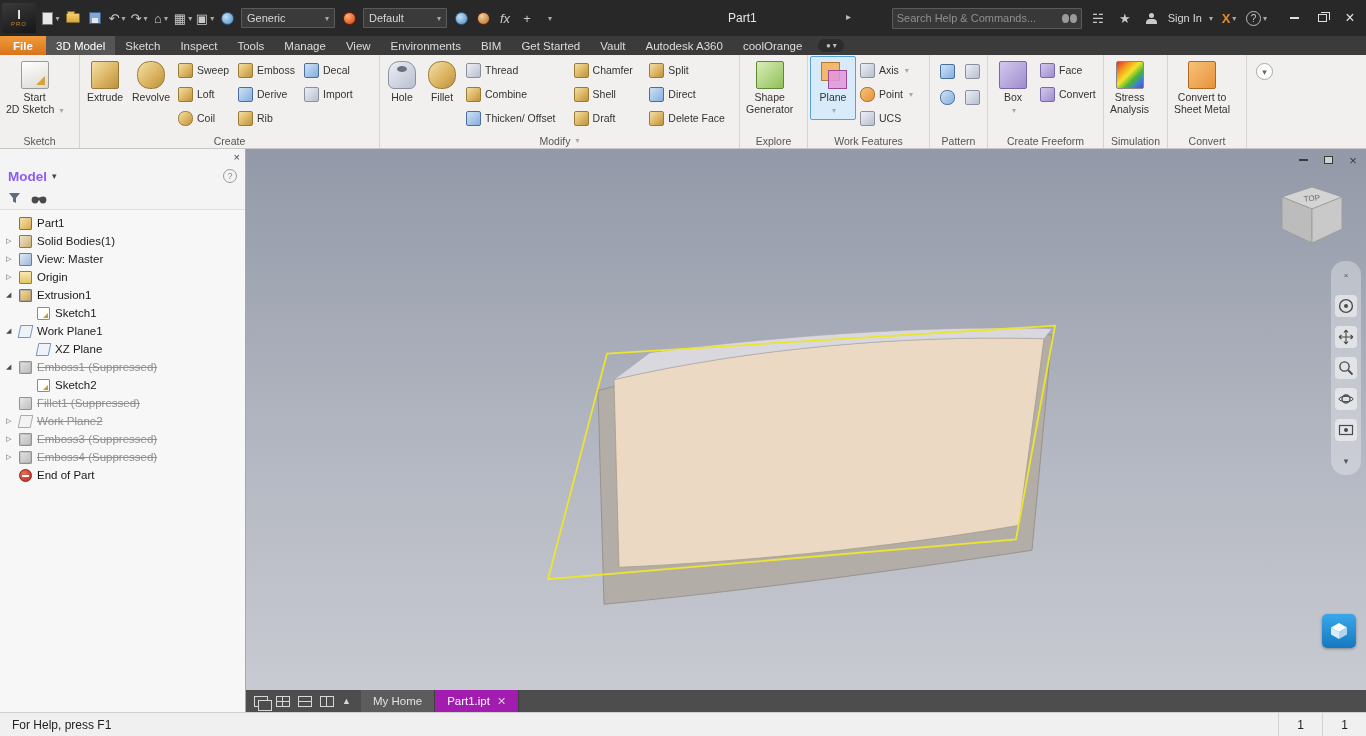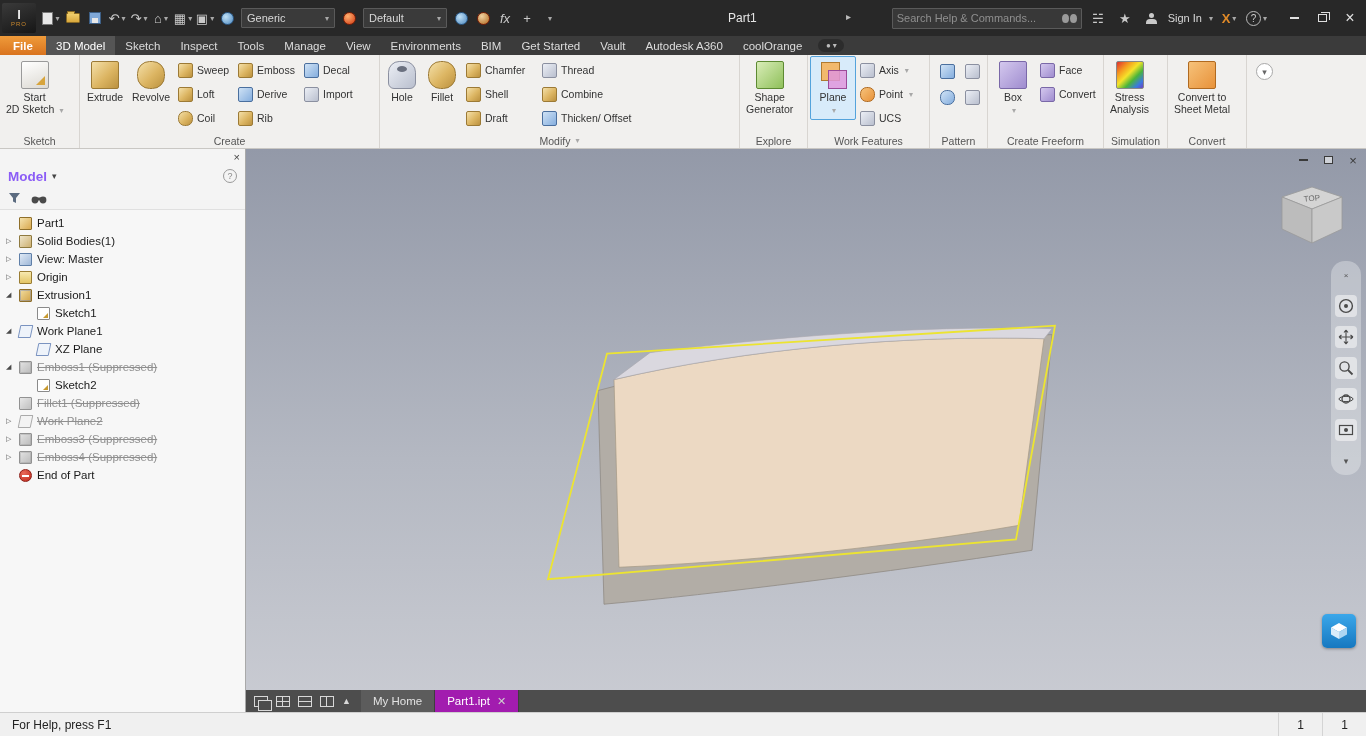--- a/index.html
+++ b/index.html
@@ -345,46 +345,60 @@
     <div class="rgroup" style="width:360px">
       <div class="rbody">
         <div class="bigbtn" style="min-width:40px">
             <span class="bi ic-hole"></span>
             <span class="blabel">Hole</span>
           </div>
         <div class="bigbtn" style="min-width:40px">
             <span class="bi ic-gold rnd"></span>
             <span class="blabel">Fillet</span>
           </div>
-        <div class="scol" style="width:76px">
-          <div class="sbtn">
-              <span class="si ic-gold"></span>
-              <span>Chamfer</span>
-            </div>
-          <div class="sbtn">
-              <span class="si ic-gold"></span>
-              <span>Shell</span>
-            </div>
-          <div class="sbtn">
-              <span class="si ic-gold"></span>
-              <span>Draft</span>
-            </div>
-        </div>
         <div class="scol" style="width:108px">
           <div class="sbtn">
               <span class="si ic-grayblue"></span>
               <span>Thread</span>
             </div>
           <div class="sbtn">
               <span class="si ic-gold"></span>
               <span>Combine</span>
             </div>
           <div class="sbtn">
               <span class="si ic-blue"></span>
               <span>Thicken/ Offset</span>
+            </div>
+        </div>
+        <div class="scol" style="width:76px">
+          <div class="sbtn">
+              <span class="si ic-gold"></span>
+              <span>Chamfer</span>
+            </div>
+          <div class="sbtn">
+              <span class="si ic-gold"></span>
+              <span>Shell</span>
+            </div>
+          <div class="sbtn">
+              <span class="si ic-gold"></span>
+              <span>Draft</span>
+            </div>
+        </div>
+        <div class="scol" style="width:92px">
+          <div class="sbtn">
+              <span class="si ic-gold"></span>
+              <span>Split</span>
+            </div>
+          <div class="sbtn">
+              <span class="si ic-blue"></span>
+              <span>Direct</span>
+            </div>
+          <div class="sbtn">
+              <span class="si ic-gold"></span>
+              <span>Delete Face</span>
             </div>
         </div>
       </div>
       <div class="rlabel">
           <span>Modify</span>
           <span class="car">▾</span>
         </div>
     </div>
 
     <div class="rgroup" style="width:68px">

